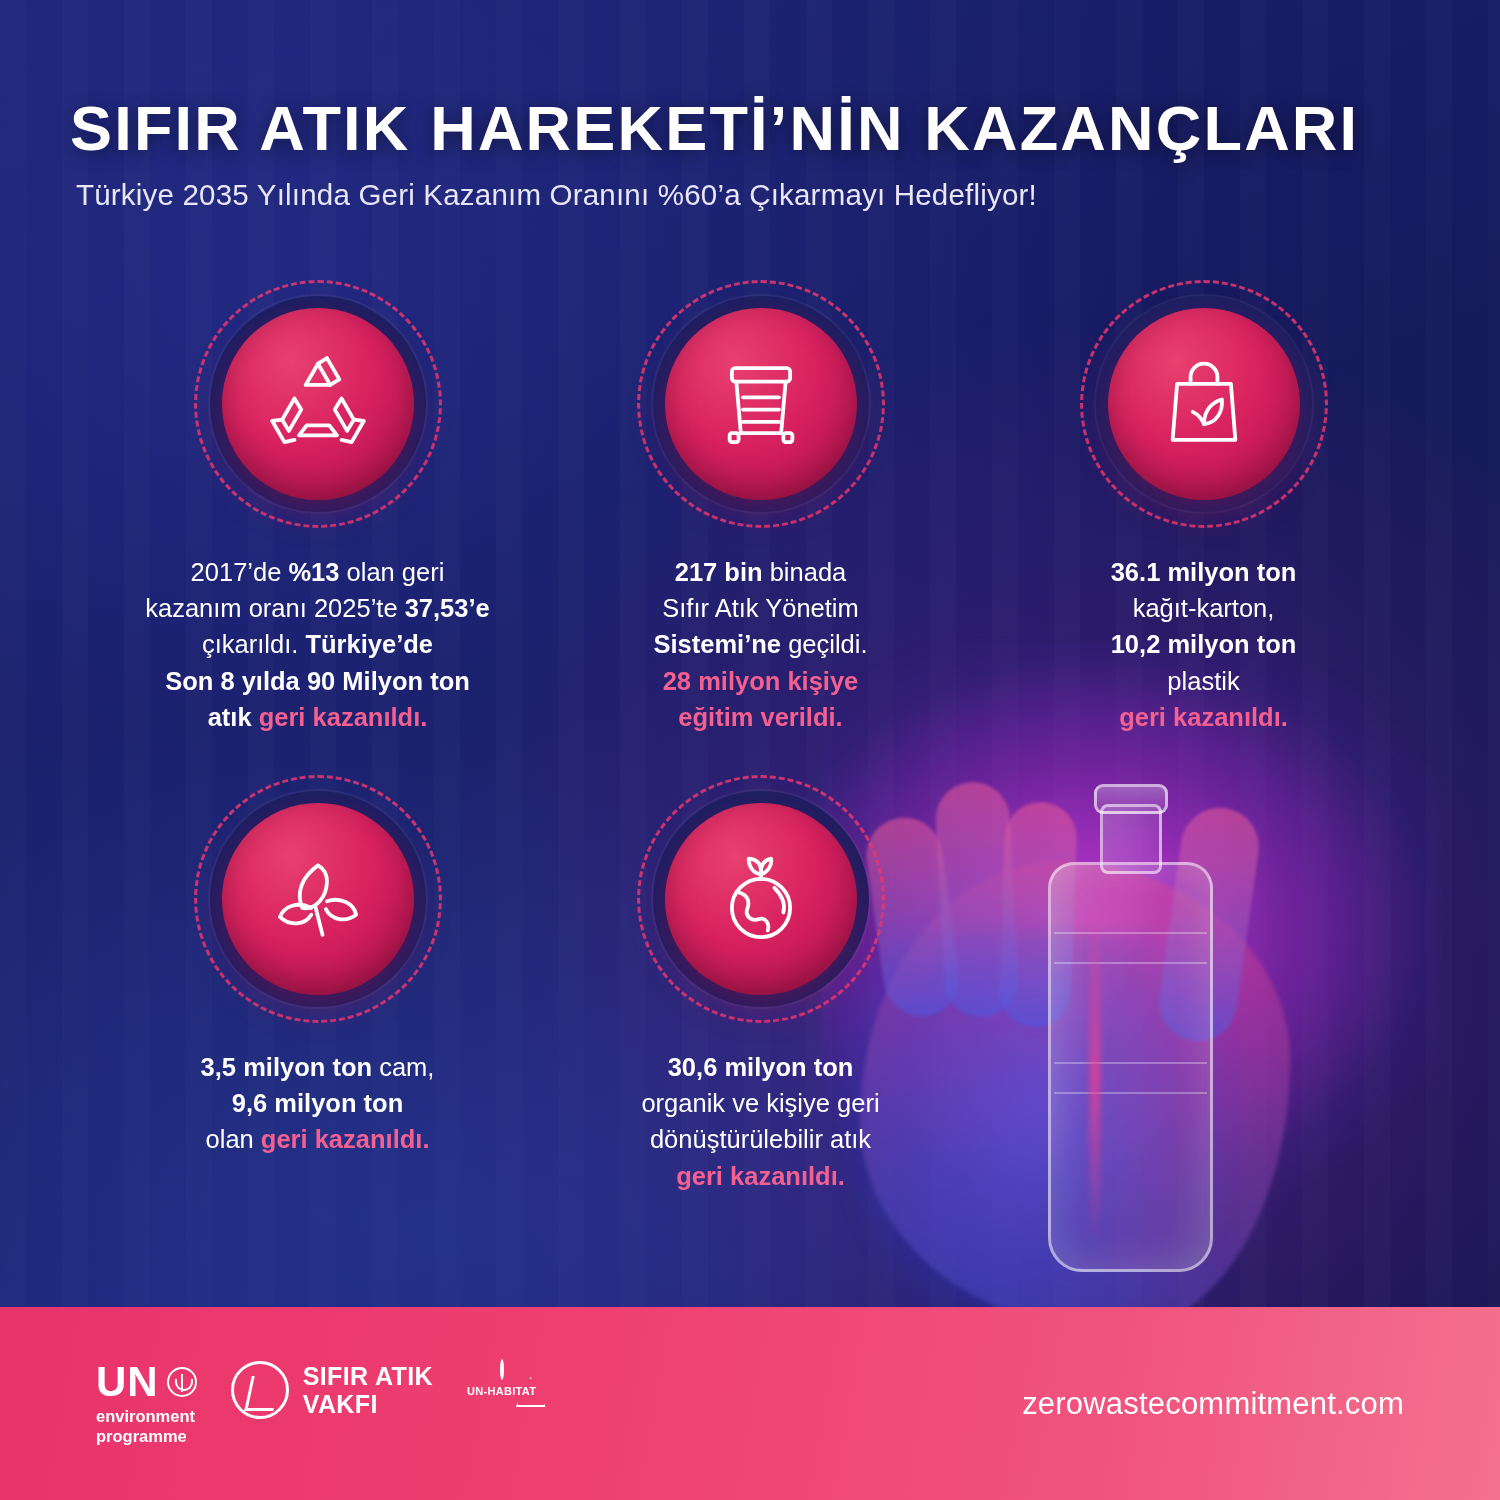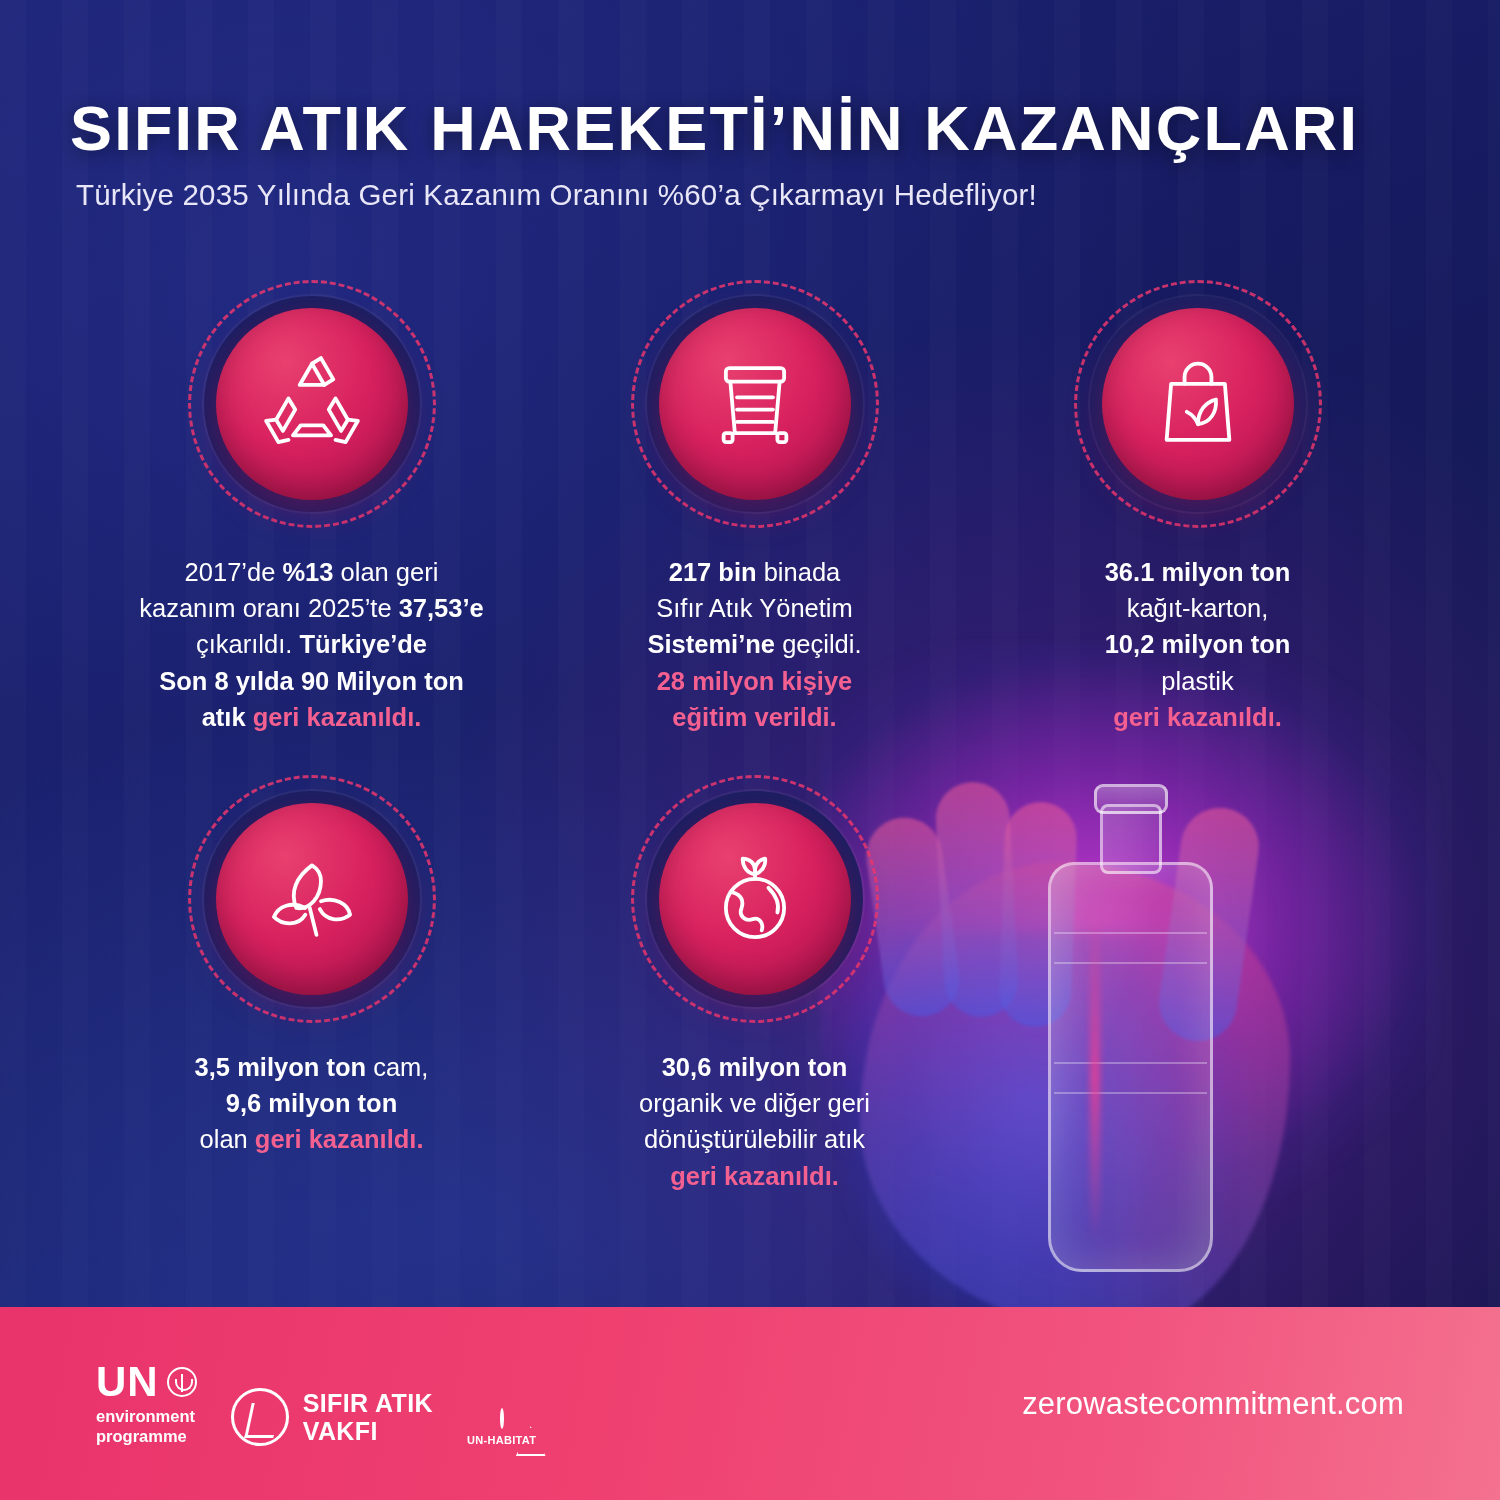--- a/index.html
+++ b/index.html
@@ -147,21 +147,21 @@
     margin: 18px 0 0 6px;
     font-size: 29.5px;
     font-weight: 400;
     color: #e9e7f7;
     letter-spacing: .2px;
   }
 
   
   .grid {
     position: absolute;
-    left: 90px;
+    left: 96px;
     top: 280px;
     width: 1330px;
   }
   .row { display: flex; }
   .row.row2 { margin-top: 40px; }
   .card {
     width: 443px;
     display: flex;
     flex-direction: column;
     align-items: center;
@@ -215,21 +215,21 @@
   .footer {
     position: absolute;
     left: 0; right: 0; bottom: 0;
     height: 193px;
     background: linear-gradient(100deg, #e8336b 0%, #ef4070 40%, #f1547f 75%, #f4718f 100%);
     display: flex;
     align-items: center;
   }
   .logos {
     display: flex;
-    align-items: flex-end;
+    align-items: flex-start;
     margin-left: 96px;
     gap: 34px;
   }
   .un-logo { color: #fff; line-height: 1; }
   .un-logo .un-top {
     display: flex; align-items: center; gap: 8px;
     font-size: 42px; font-weight: bold; letter-spacing: 1px;
   }
   .un-logo .un-sub {
     font-size: 16.5px; font-weight: bold; line-height: 1.22; margin-top: 3px;
@@ -433,21 +433,21 @@
               <circle cx="50" cy="58" r="26"></circle>
               <path d="M30 44 c8 2 10 8 8 14 c-3 8 4 12 10 10 c6 -2 10 4 8 10"></path>
               <path d="M62 40 c6 6 10 14 8 22"></path>
               <path d="M50 32 v-8 c0 -6 -5 -10 -11 -10 c0 7 4 13 11 14 z"></path>
               <path d="M50 28 c6 -2 10 -8 9 -14 c-6 1 -10 6 -9 14 z"></path>
             </svg>
           </div>
         </div>
         <div class="caption">
             <div><span style="font-weight: bold;">30,6 milyon ton</span></div>
-            <div><span>organik ve diğer geri</span></div>
+            <div><span>organik ve kişiye geri</span></div>
             <div><span>dönüştürülebilir atık</span></div>
             <div><span class="pink">geri kazanıldı.</span></div>
           </div>
       </div>
 
       <div class="card"></div>
 
     </div>
   </div>
 

